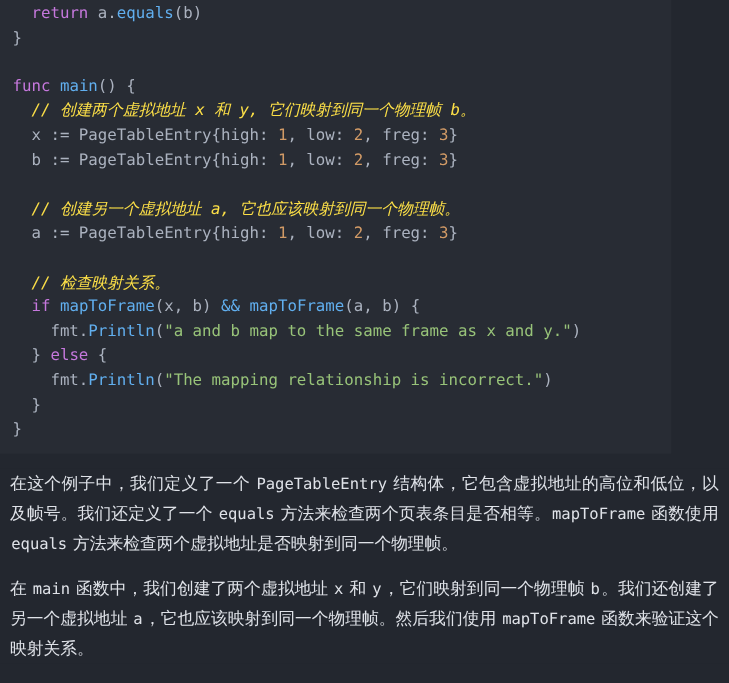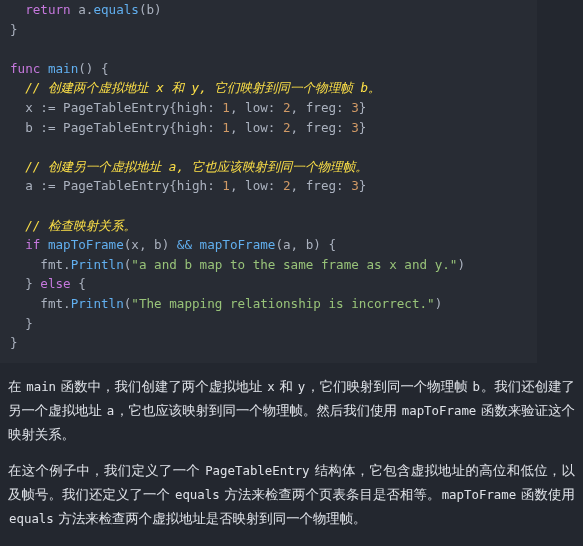--- a/index.html
+++ b/index.html
@@ -67,18 +67,18 @@
 </head>
 <body>
 
 <div class="screen">
 
   <div class="code-block">
     <pre class="code-pre"><span class="ln"><span class="t-def">  </span><span class="t-kw">return</span><span class="t-def"> </span><span class="t-def">a</span><span class="t-def">.</span><span class="t-fn">equals</span><span class="t-def">(b)</span></span><span class="ln"><span class="t-def">}</span></span><span class="ln">&nbsp;</span><span class="ln"><span class="t-kw">func</span><span class="t-def"> </span><span class="t-fn">main</span><span class="t-def">() {</span></span><span class="ln"><span class="t-com">  // 创建两个虚拟地址 x 和 y, 它们映射到同一个物理帧 b。</span></span><span class="ln"><span class="t-def">  x := PageTableEntry{high: </span><span class="t-num">1</span><span class="t-def">, low: </span><span class="t-num">2</span><span class="t-def">, freg: </span><span class="t-num">3</span><span class="t-def">}</span></span><span class="ln"><span class="t-def">  b := PageTableEntry{high: </span><span class="t-num">1</span><span class="t-def">, low: </span><span class="t-num">2</span><span class="t-def">, freg: </span><span class="t-num">3</span><span class="t-def">}</span></span><span class="ln">&nbsp;</span><span class="ln"><span class="t-com">  // 创建另一个虚拟地址 a, 它也应该映射到同一个物理帧。</span></span><span class="ln"><span class="t-def">  a := PageTableEntry{high: </span><span class="t-num">1</span><span class="t-def">, low: </span><span class="t-num">2</span><span class="t-def">, freg: </span><span class="t-num">3</span><span class="t-def">}</span></span><span class="ln">&nbsp;</span><span class="ln"><span class="t-com">  // 检查映射关系。</span></span><span class="ln"><span class="t-def">  </span><span class="t-kw">if</span><span class="t-def"> </span><span class="t-fn">mapToFrame</span><span class="t-def">(x, b) </span><span class="t-fn">&amp;&amp;</span><span class="t-def"> </span><span class="t-fn">mapToFrame</span><span class="t-def">(a, b) {</span></span><span class="ln"><span class="t-def">    fmt.</span><span class="t-fn">Println</span><span class="t-def">(</span><span class="t-str">"a and b map to the same frame as x and y."</span><span class="t-def">)</span></span><span class="ln"><span class="t-def">  } </span><span class="t-kw">else</span><span class="t-def"> {</span></span><span class="ln"><span class="t-def">    fmt.</span><span class="t-fn">Println</span><span class="t-def">(</span><span class="t-str">"The mapping relationship is incorrect."</span><span class="t-def">)</span></span><span class="ln"><span class="t-def">  }</span></span><span class="ln"><span class="t-def">}</span></span></pre>
   </div>
 
   <div class="prose">
+      <p class="para"><span>在这个例子中，我们定义了一个 </span><code class="inline">PageTableEntry</code><span> 结构体，它包含虚拟地址的高位和低位，以及帧号。我们还定义了一个 </span><code class="inline">equals</code><span> 方法来检查两个页表条目是否相等。</span><code class="inline">mapToFrame</code><span> 函数使用 </span><code class="inline">equals</code><span> 方法来检查两个虚拟地址是否映射到同一个物理帧。</span></p>
       <p class="para"><span>在 </span><code class="inline">main</code><span> 函数中，我们创建了两个虚拟地址 </span><code class="inline">x</code><span> 和 </span><code class="inline">y</code><span>，它们映射到同一个物理帧 </span><code class="inline">b</code><span>。我们还创建了另一个虚拟地址 </span><code class="inline">a</code><span>，它也应该映射到同一个物理帧。然后我们使用 </span><code class="inline">mapToFrame</code><span> 函数来验证这个映射关系。</span></p>
-      <p class="para"><span>在这个例子中，我们定义了一个 </span><code class="inline">PageTableEntry</code><span> 结构体，它包含虚拟地址的高位和低位，以及帧号。我们还定义了一个 </span><code class="inline">equals</code><span> 方法来检查两个页表条目是否相等。</span><code class="inline">mapToFrame</code><span> 函数使用 </span><code class="inline">equals</code><span> 方法来检查两个虚拟地址是否映射到同一个物理帧。</span></p>
       <p class="para"></p>
     </div>
 
 </div>
 
 </body></html>

